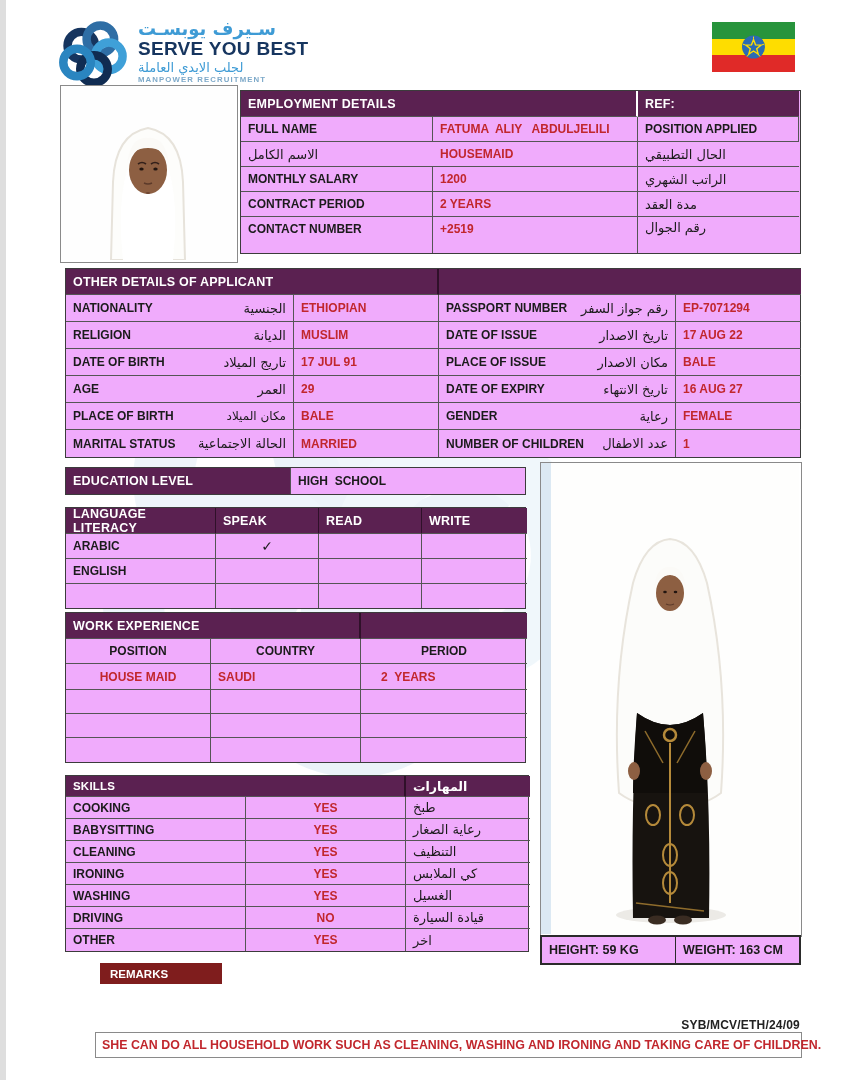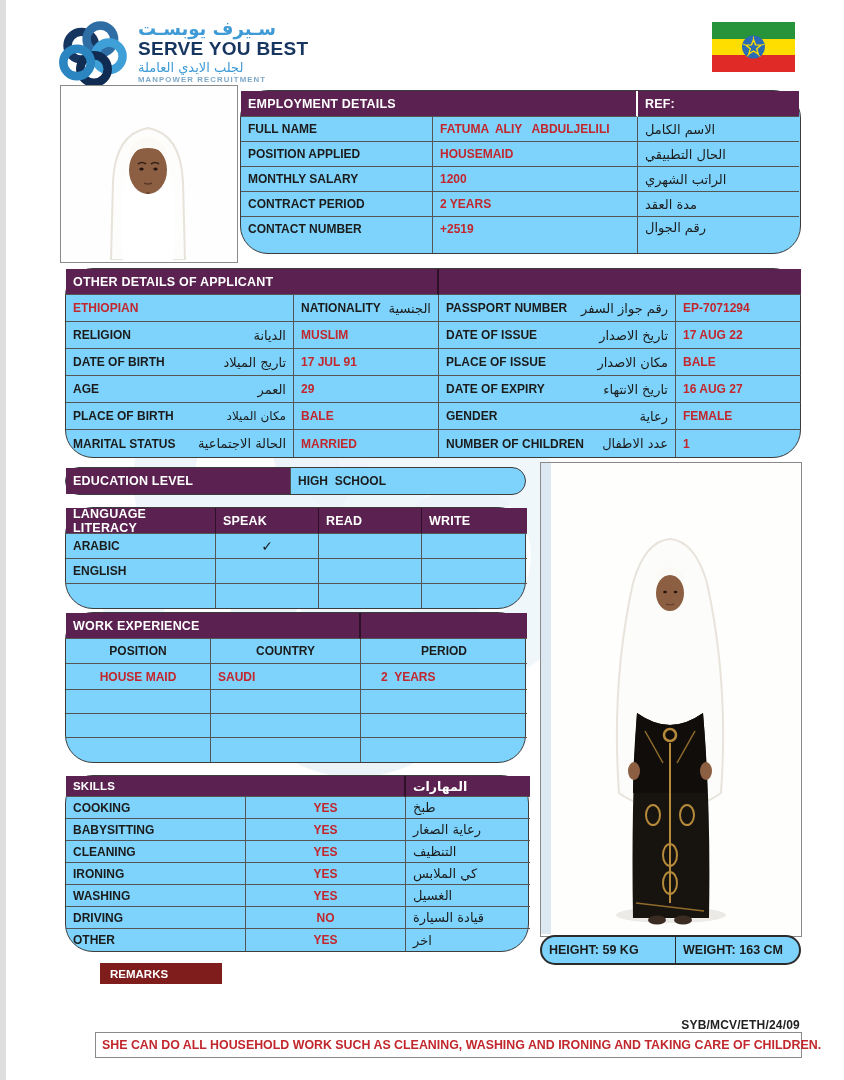--- a/index.html
+++ b/index.html
@@ -4,21 +4,21 @@
 <style>
   html,body{margin:0;padding:0;}
   body{background:#f2f2f2;font-family:"Liberation Sans",sans-serif;}
   .page{position:relative;width:844px;height:1080px;background:#ffffff;overflow:hidden;margin:0 auto;}
   .edge-left{position:absolute;left:0;top:0;width:6px;height:1080px;background:#dedede;}
   .arabic{font-family:"DejaVu Sans",sans-serif;direction:rtl;}
   .watermark{position:absolute;left:95px;top:255px;width:520px;height:540px;opacity:0.16;pointer-events:none;}
 
   
   .abs{position:absolute;}
-  .grid{display:grid;box-sizing:border-box;background:#7dd3fc;border-radius:28px;}
+  .grid{display:grid;box-sizing:border-box;background:#f0abfc;}
   .cell{box-sizing:border-box;border-right:1px solid #555;border-bottom:1px solid #555;
         display:flex;align-items:center;padding:0 7px;font-size:12px;color:#1b1b1b;overflow:hidden;}
   .outer{border:1px solid #3c3c3c;}
   .hdr{background:#5b2151;color:#fff;font-weight:bold;font-size:12.5px;letter-spacing:0.2px;}
   .lbl{font-weight:bold;}
   .val{color:#c1272d;font-weight:bold;white-space:pre;}
   .ar-cell{justify-content:flex-end;font-size:13px;}
   .split{justify-content:space-between;}
   .center{justify-content:center;}
   .noR{border-right:none;}
@@ -107,48 +107,48 @@
       <path d="M87 106 q-5 1 0 2 q5 -1 0 -2" fill="#6b4430"></path>
     </svg>
   </div>
 
   <div class="grid abs outer" style="left:240px;top:90px;width:561px;grid-template-columns:192px 205px 161px;grid-template-rows:26px 25px 25px 25px 25px 36px;">
     <div class="cell hdr" style="grid-column:1/3;border-right:2px solid #fff;">EMPLOYMENT DETAILS</div>
     <div class="cell hdr noR">REF:</div>
 
     <div class="cell lbl">FULL NAME</div>
     <div class="cell val">FATUMA  ALIY   ABDULJELILI</div>
+    <div class="cell lbl">POSITION APPLIED</div>
+
     <div class="cell ar-cell arabic noR">الاسم الكامل</div>
-
-    <div class="cell lbl">POSITION APPLIED</div>
     <div class="cell val">HOUSEMAID</div>
     <div class="cell ar-cell arabic noR">الحال التطبيقي</div>
 
     <div class="cell lbl">MONTHLY SALARY</div>
     <div class="cell val">1200</div>
     <div class="cell ar-cell arabic noR">الراتب الشهري</div>
 
     <div class="cell lbl">CONTRACT PERIOD</div>
     <div class="cell val">2 YEARS</div>
     <div class="cell ar-cell arabic noR">مدة العقد</div>
 
     <div class="cell lbl noB" style="align-items:flex-start;padding-top:5px;">CONTACT NUMBER</div>
     <div class="cell val noB" style="align-items:flex-start;padding-top:5px;">+2519</div>
     <div class="cell ar-cell arabic noR noB" style="align-items:flex-start;padding-top:3px;">رقم الجوال</div>
   </div>
 
   <div class="grid abs outer" style="left:65px;top:268px;width:736px;grid-template-columns:228px 145px 237px 125px;grid-template-rows:26px 27px 27px 27px 27px 27px 27px;">
     <div class="cell hdr" style="grid-column:1/3;border-right:2px solid #2f1029;">OTHER DETAILS OF APPLICANT</div>
     <div class="cell hdr noR" style="grid-column:3/5;"></div>
 
-    <div class="cell val">ETHIOPIAN</div>
     <div class="cell split">
       <span class="lbl">NATIONALITY</span>
       <span class="arabic" style="font-size:13px;">الجنسية</span>
     </div>
+    <div class="cell val">ETHIOPIAN</div>
     <div class="cell split">
       <span class="lbl">PASSPORT NUMBER</span>
       <span class="arabic" style="font-size:13px;">رقم جواز السفر</span>
     </div>
     <div class="cell val noR">EP-7071294</div>
 
     <div class="cell split">
       <span class="lbl">RELIGION</span>
       <span class="arabic" style="font-size:13px;">الديانة</span>
     </div>

